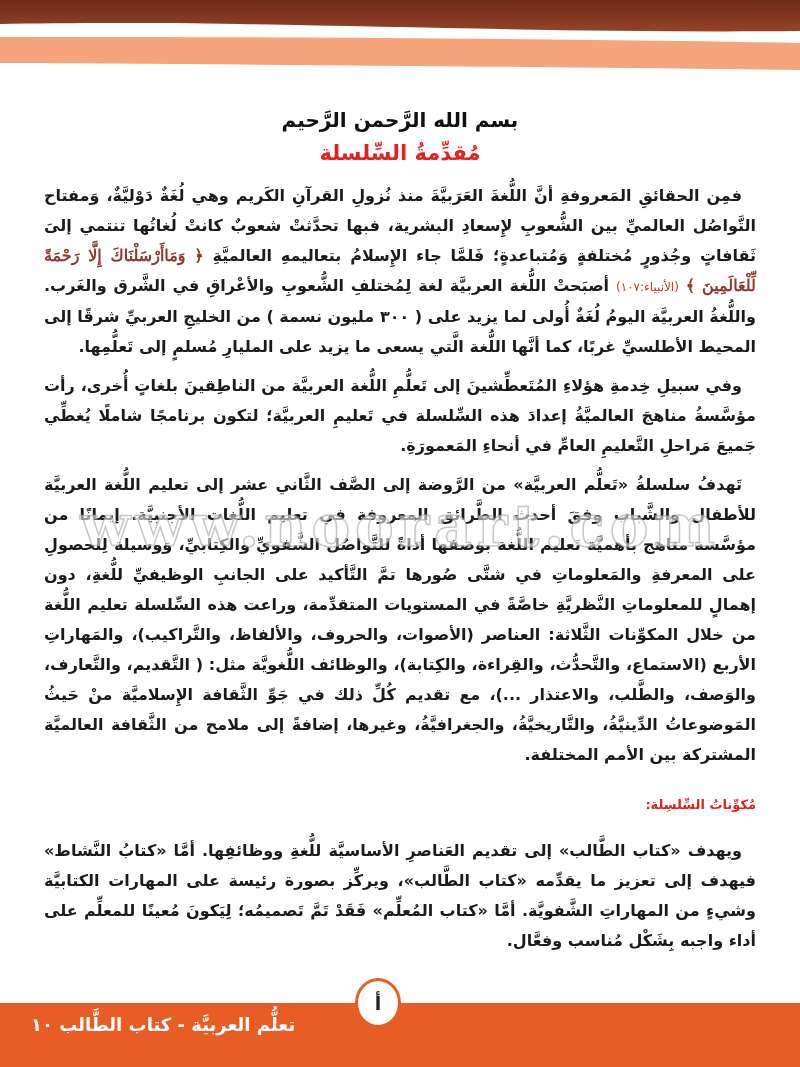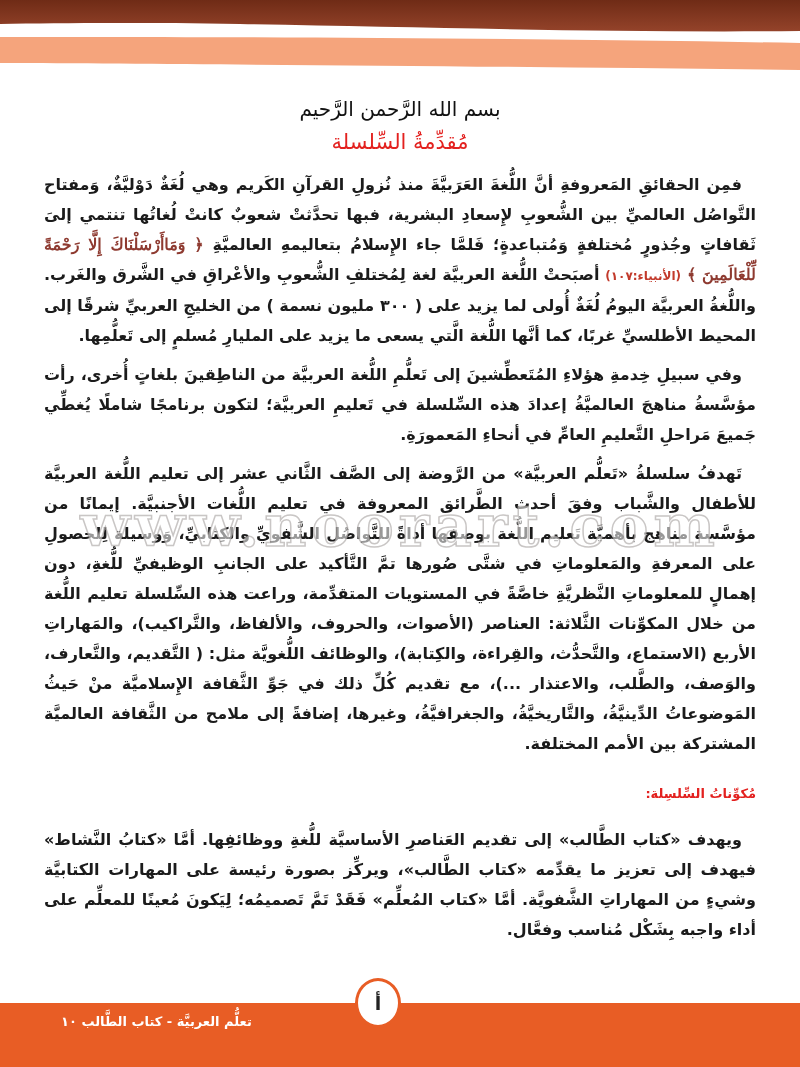--- a/index.html
+++ b/index.html
@@ -9,37 +9,37 @@
     font-family:"DejaVu Sans",sans-serif;
   }
   
   .header-ornament{position:absolute;top:0;left:0;width:800px;height:80px;}
   
   .content{
     position:absolute;top:78px;right:44px;width:712px;
     direction:rtl;color:#1b1b1b;
   }
   .bismillah{
-    text-align:center;font-size:20px;font-weight:normal;color:#111;
-    margin:17px 0 4px 0;line-height:28px;
+    text-align:center;font-size:20px;font-weight:bold;color:#111;
+    margin:28px 0 4px 0;line-height:28px;
   }
   .section-title{
-    text-align:center;font-size:21px;font-weight:normal;color:#e3211f;
+    text-align:center;font-size:21px;font-weight:bold;color:#e3211f;
     margin:0 0 13px 0;line-height:30px;
   }
   p.body-par{
     font-size:16px;font-weight:bold;line-height:30px;
     text-align:justify;text-align-last:right;
     margin:0 0 9px 0;text-indent:14px;color:#1b1b1b;
   }
   .verse{
     color:#8e3a30;font-family:"DejaVu Serif",serif;font-weight:bold;
   }
   .verse-ref{
-    color:#c23a2b;font-size:12px;font-weight:bold;
+    color:#c23a2b;font-size:12px;font-weight:normal;
   }
   .red-heading{
     font-size:13px;font-weight:bold;color:#e3211f;
     margin:21px 0 17px 0;line-height:28px;text-align:right;
   }
   
   .watermark{
     position:absolute;top:492px;left:-6px;width:812px;height:70px;
     font-family:"DejaVu Serif",serif;font-size:58px;font-weight:bold;
     letter-spacing:5px;white-space:nowrap;text-align:center;
@@ -52,22 +52,22 @@
     position:absolute;left:0;bottom:0;width:800px;height:64px;
     background:#e85d25;
   }
   .page-circle{
     position:absolute;left:355px;top:-25px;width:40px;height:44px;
     background:#ffffff;border:3px solid #e85d25;border-radius:50%;
     display:flex;align-items:center;justify-content:center;
     font-size:19px;font-weight:bold;color:#222;
   }
   .footer-label{
-    position:absolute;left:61px;top:11px;direction:rtl;
-    color:#ffffff;font-size:13px;font-weight:bold;
+    position:absolute;left:31px;top:11px;direction:rtl;
+    color:#ffffff;font-size:18px;font-weight:bold;
   }
 </style>
 </head>
 <body>
 
 <div class="header-ornament">
   <svg width="800" height="80" viewBox="0 0 800 80">
     <defs>
       <linearGradient id="maroonGrad" x1="0" y1="0" x2="0" y2="1">
         <stop offset="0" stop-color="#6f2b16"></stop>

